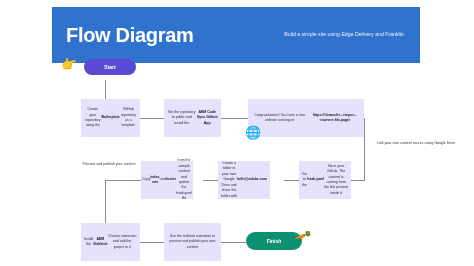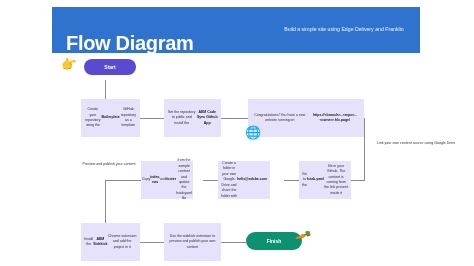--- a/index.html
+++ b/index.html
@@ -6,23 +6,23 @@
   body{
     width:474px;height:266px;
     background:#ffffff;
     font-family:"Liberation Sans", sans-serif;
     overflow:hidden;
   }
   #stage{position:relative;width:474px;height:266px;}
 
   
   .header{
-    position:absolute;left:52px;top:7px;width:368px;height:46px;
+    position:absolute;left:52px;top:7px;width:368px;height:56px;
     background:#2f73ce;
-    display:flex;align-items:flex-end;
+    display:flex;align-items:center;
   }
   .header-title{
     font-size:20px;font-weight:bold;color:#ffffff;
     margin-left:14px;letter-spacing:-0.3px;line-height:1;
   }
   .header-sub{
     position:absolute;right:16px;top:50%;transform:translateY(-50%);
     width:120px;text-align:center;
     font-size:5.2px;color:#eef3fb;line-height:1.45;
   }

